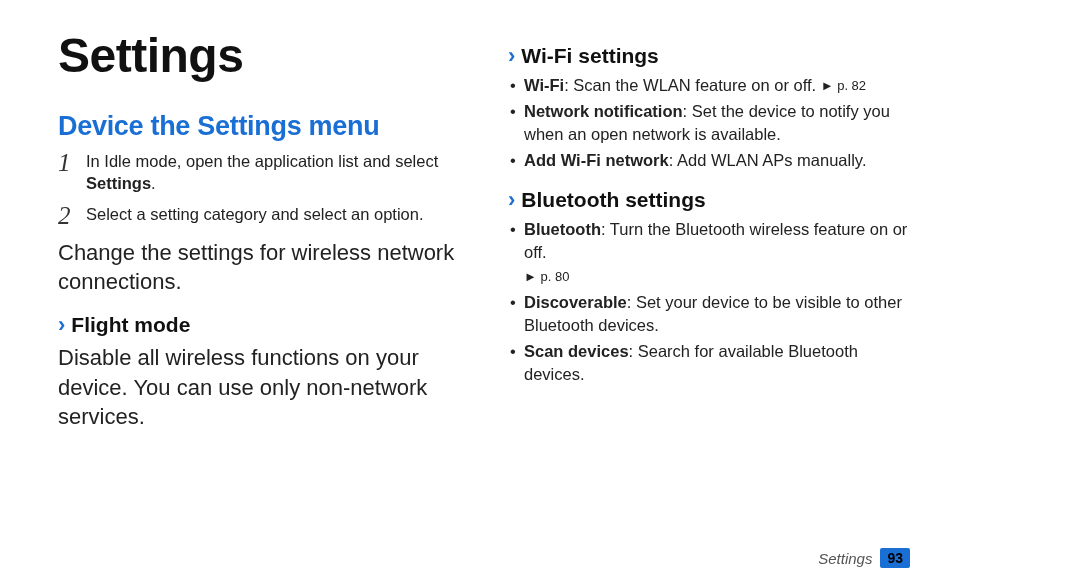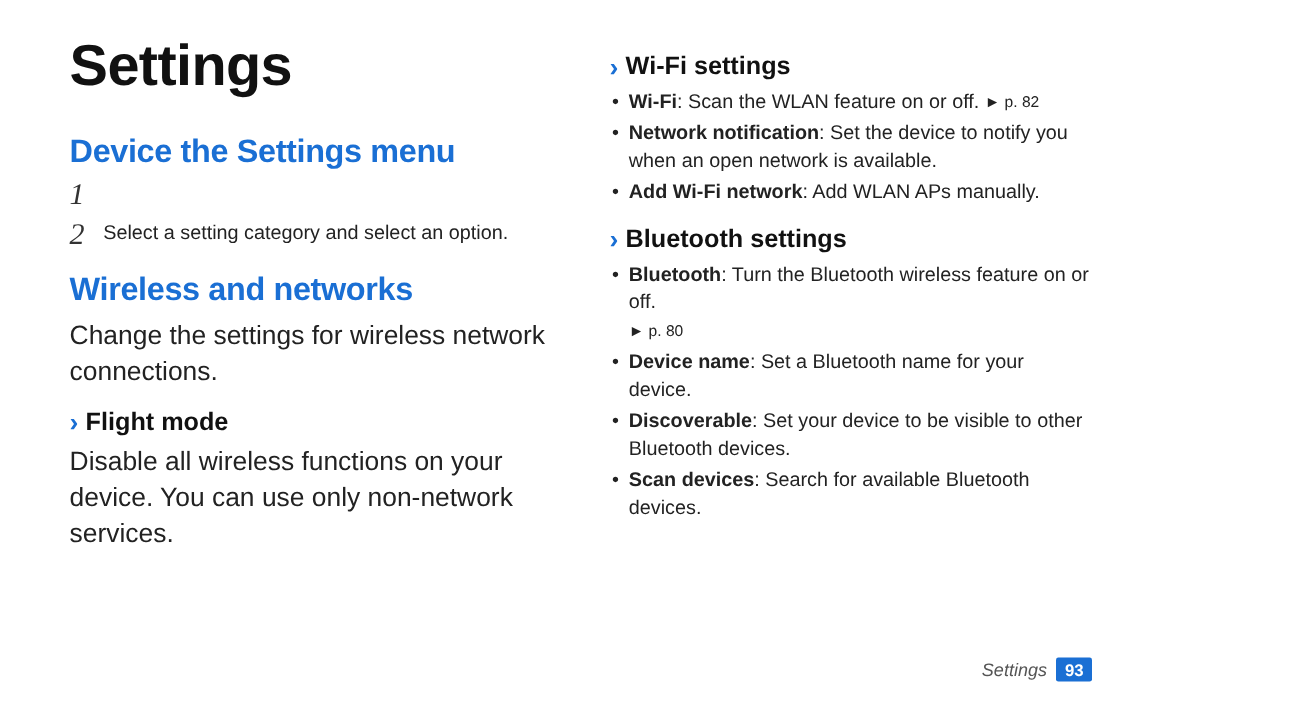--- a/index.html
+++ b/index.html
@@ -20,43 +20,45 @@
   ol.steps .txt { font-size: 16.5px; line-height: 1.35; flex: 1; }
 
   ul.bullets { list-style: none; margin: 2px 0 8px 0; }
   ul.bullets li { position: relative; padding-left: 16px; font-size: 16.5px; line-height: 1.4; margin: 3px 0; }
   ul.bullets li::before { content: "•"; position: absolute; left: 2px; top: 0; color: #222; }
   .b { font-weight: 700; }
   .tri { font-size: 13px; vertical-align: 1px; }
 
   .footer { position: absolute; right: 50px; bottom: 18px; display: flex; align-items: center; gap: 8px; }
   .footer .label { font-style: italic; font-size: 15px; color: #555; }
-  .footer .num { background: #1a6fd4; color: #ffffff; font-size: 14px; font-weight: 600; padding: 2px 7px; border-radius: 2px; }
+  .footer .num { background: #1a6fd4; color: #000000; font-size: 14px; font-weight: 600; padding: 2px 7px; border-radius: 2px; }
 </style>
 </head>
 <body>
 
 <div class="page">
   <div class="cols">
 
     <div class="col">
       <h1 class="title">Settings</h1>
 
       <h2 class="section">Device the Settings menu</h2>
       <ol class="steps">
         <li>
           <span class="num">1</span>
+          <span class="txt">
+            <span>In Idle mode, open the application list and select </span><span class="b">Settings</span><span>.</span>
+          </span>
         </li>
         <li>
           <span class="num">2</span>
           <span class="txt">Select a setting category and select an option.</span>
         </li>
       </ol>
 
-      <h2 class="section">Wireless and networks</h2>
       <p class="body">Change the settings for wireless network connections.</p>
 
       <h3 class="sub">
         <span class="chev">›</span>
         <span>Flight mode</span>
       </h3>
       <p class="body">Disable all wireless functions on your device. You can use only non-network services.</p>
     </div>
 
     <div class="col">
@@ -79,23 +81,20 @@
 
       <h3 class="sub">
         <span class="chev">›</span>
         <span>Bluetooth settings</span>
       </h3>
       <ul class="bullets">
         <li>
           <span class="b">Bluetooth</span><span>: Turn the Bluetooth wireless feature on or off. </span><br><span class="tri">► p. 80</span>
         </li>
         <li>
-          <span class="b">Device name</span><span>: Set a Bluetooth name for your device.</span>
-        </li>
-        <li>
           <span class="b">Discoverable</span><span>: Set your device to be visible to other Bluetooth devices.</span>
         </li>
         <li>
           <span class="b">Scan devices</span><span>: Search for available Bluetooth devices.</span>
         </li>
       </ul>
     </div>
   </div>
 
   <div class="footer">

